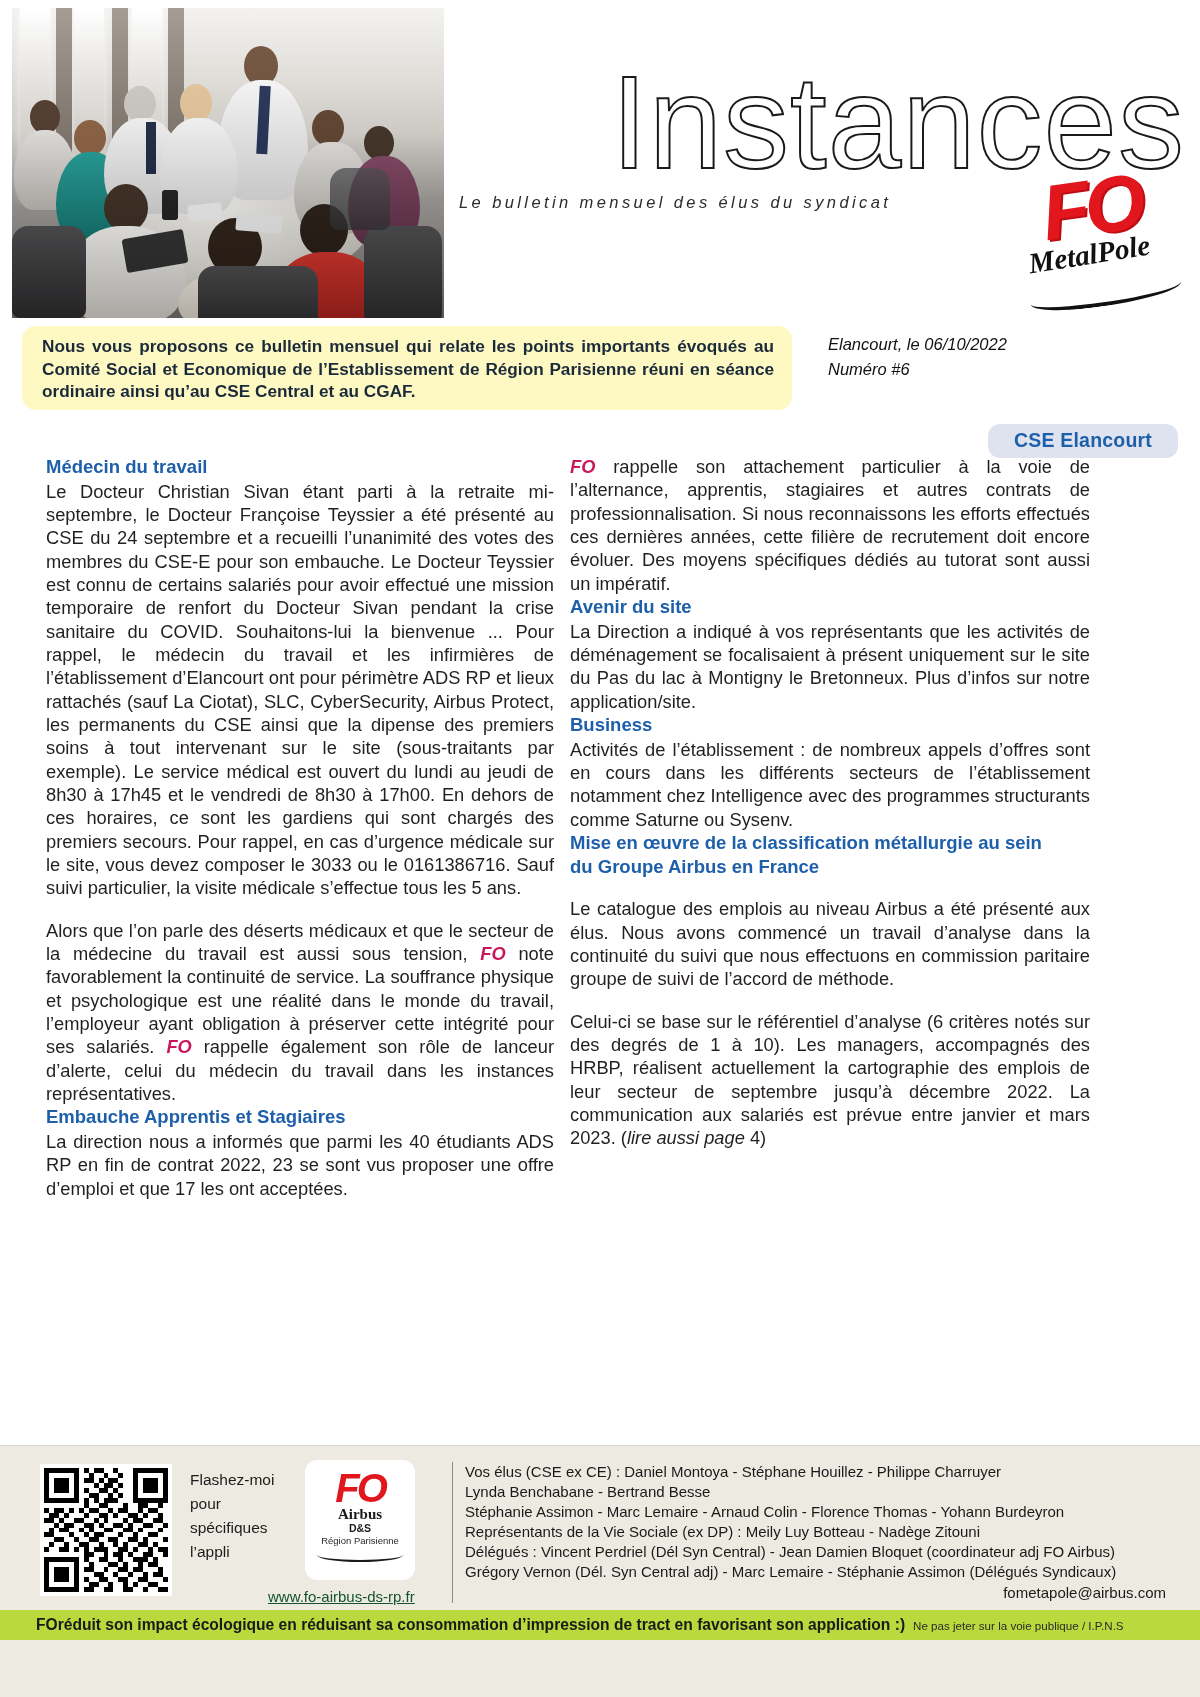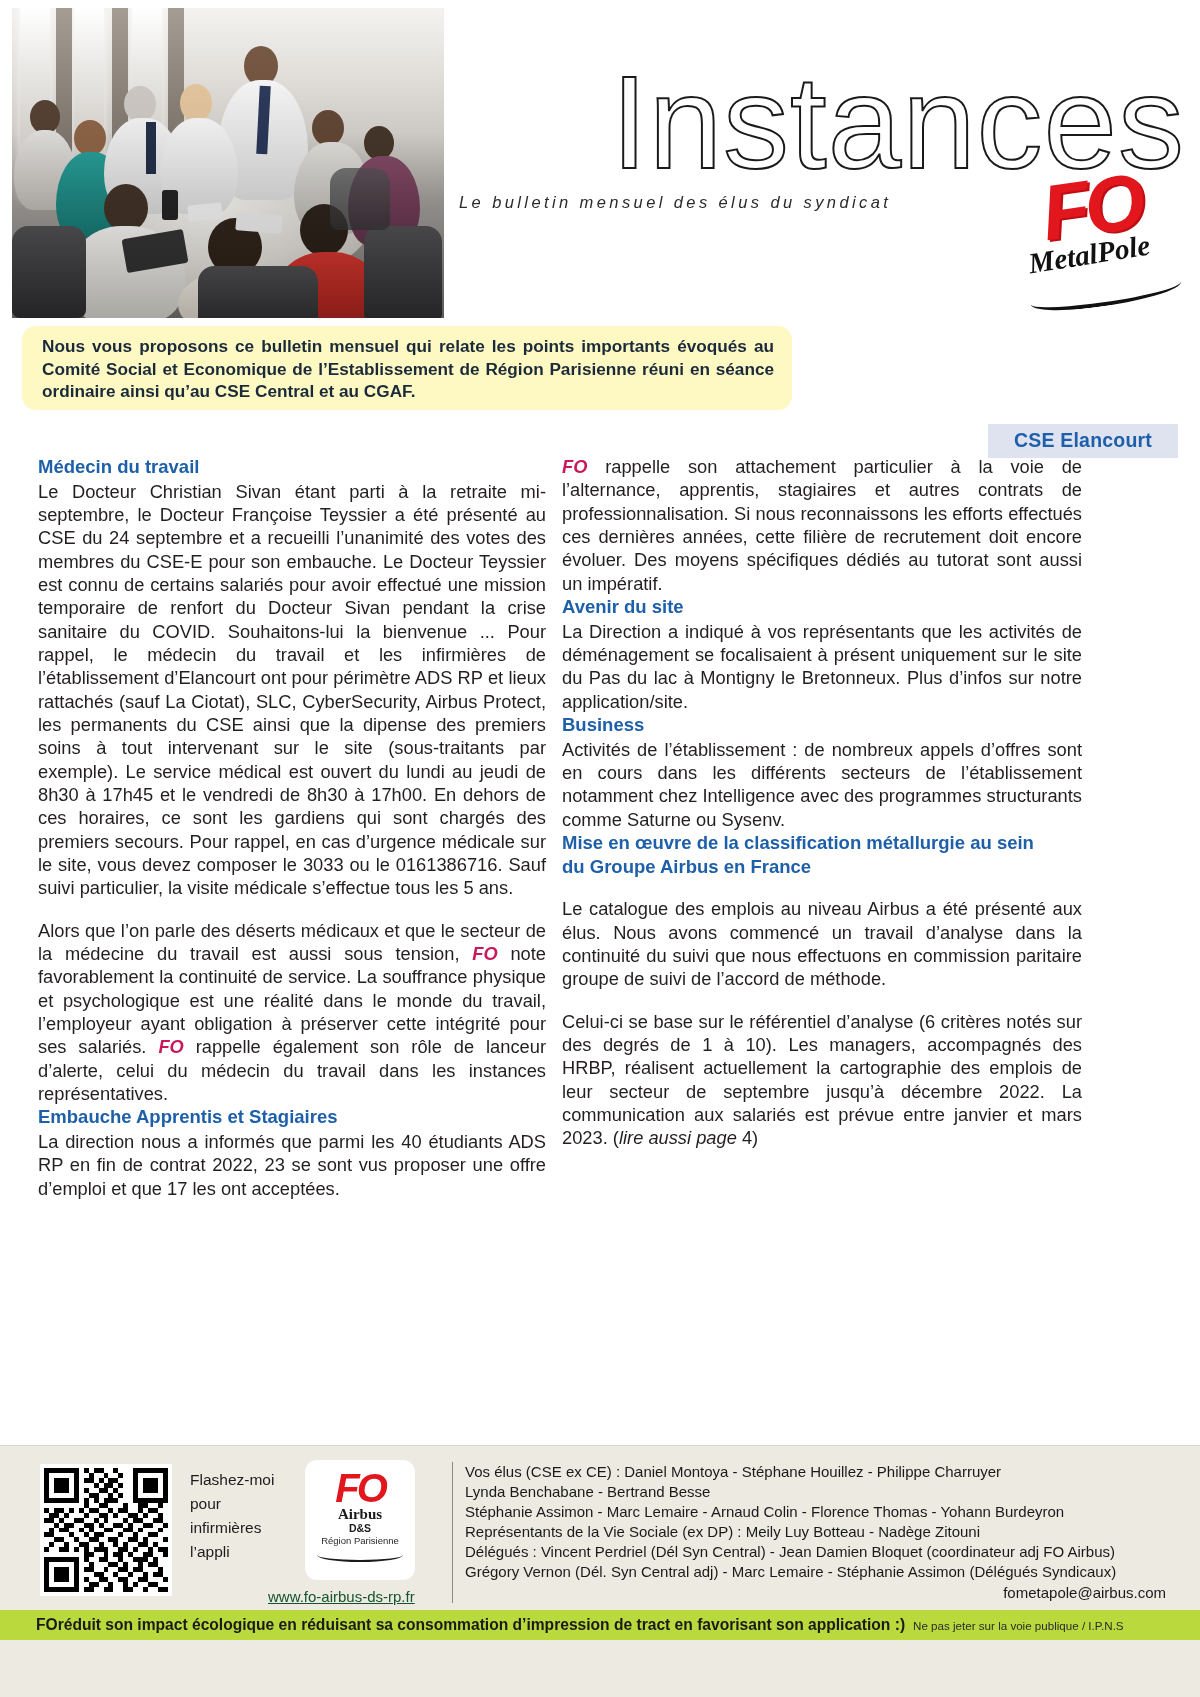--- a/index.html
+++ b/index.html
@@ -158,32 +158,32 @@
     font-style: italic;
     line-height: 1.5;
     color: #111;
   }
 
   
   .badge {
     position: absolute;
     right: 22px; top: 424px;
     background: #dfe3f0;
-    border-radius: 0;
+    border-radius: 12px;
     padding: 5px 26px 6px 26px;
     font-size: 19.5px;
     font-weight: 700;
     color: #1e5faa;
     letter-spacing: 0.2px;
   }
 
   
   .columns {
     position: absolute;
-    top: 455px; left: 0;
+    top: 455px; left: 8px;
     width: 980px;
     height: 930px;
   }
   .col {
     position: absolute;
     top: 0;
   }
   .col-left  { left: 38px;  width: 508px; }
   .col-right { left: 562px; width: 520px; }
 
@@ -390,20 +390,24 @@
   <div class="fo-logo">
     <div class="fo-txt">FO</div>
     <div class="metal-txt">MetalPole</div>
     <div class="swoosh"></div>
   </div>
 </div>
 
 <div class="intro-row">
   <div class="intro-box">
     <p>Nous vous proposons ce bulletin mensuel qui relate les points importants évoqués au Comité Social et Economique de l’Establissement de Région Parisienne réuni en séance ordinaire ainsi qu’au CSE Central et au CGAF.</p>
+  </div>
+  <div class="dateline">
+    <div>Elancourt, le 06/10/2022</div>
+    <div>Numéro #6</div>
   </div>
 </div>
 
 <div class="badge">CSE Elancourt</div>
 
 <div class="columns">
 
   <div class="col col-left">
     <h2 class="sec tight">Médecin du travail</h2>
     <p class="body">Le Docteur Christian Sivan étant parti à la retraite mi-septembre, le Docteur Françoise Teyssier a été présenté au CSE du 24 septembre  et a recueilli l’unanimité des votes des membres du CSE-E pour son embauche. Le Docteur Teyssier est connu de certains salariés pour avoir effectué une mission temporaire de renfort du Docteur Sivan pendant la crise sanitaire du COVID. Souhaitons-lui la bienvenue ... Pour rappel, le médecin du travail et les infirmières de l’établissement d’Elancourt ont pour périmètre ADS RP et lieux rattachés (sauf La Ciotat), SLC, CyberSecurity, Airbus Protect, les permanents du CSE ainsi que la dipense des premiers soins à tout intervenant sur le site (sous-traitants par exemple). Le service médical est ouvert du lundi au jeudi de 8h30 à 17h45 et le vendredi de 8h30 à 17h00. En dehors de ces horaires, ce sont les gardiens qui sont chargés des premiers secours. Pour rappel, en cas d’urgence médicale sur le site, vous devez composer le 3033 ou le 0161386716. Sauf suivi particulier, la visite médicale s’effectue tous les 5 ans.</p>
@@ -593,21 +597,21 @@
             <rect x="16" y="7" width="1" height="1"></rect>
           <rect x="19" y="7" width="2" height="1"></rect>
             <rect x="23" y="7" width="1" height="1"></rect>
         </g>
       </svg>
     </div>
 
     <div class="flash">
       <div>Flashez-moi</div>
       <div>pour</div>
-      <div>infirmières</div>
+      <div>spécifiques</div>
       <div>l’appli</div>
     </div>
 
     <div class="airbus-logo">
       <div class="al-fo">FO</div>
       <div class="al-airbus">Airbus</div>
       <div class="al-ds">D&amp;S</div>
       <div class="al-rp">Région Parisienne</div>
       <div class="al-arc"></div>
     </div>

